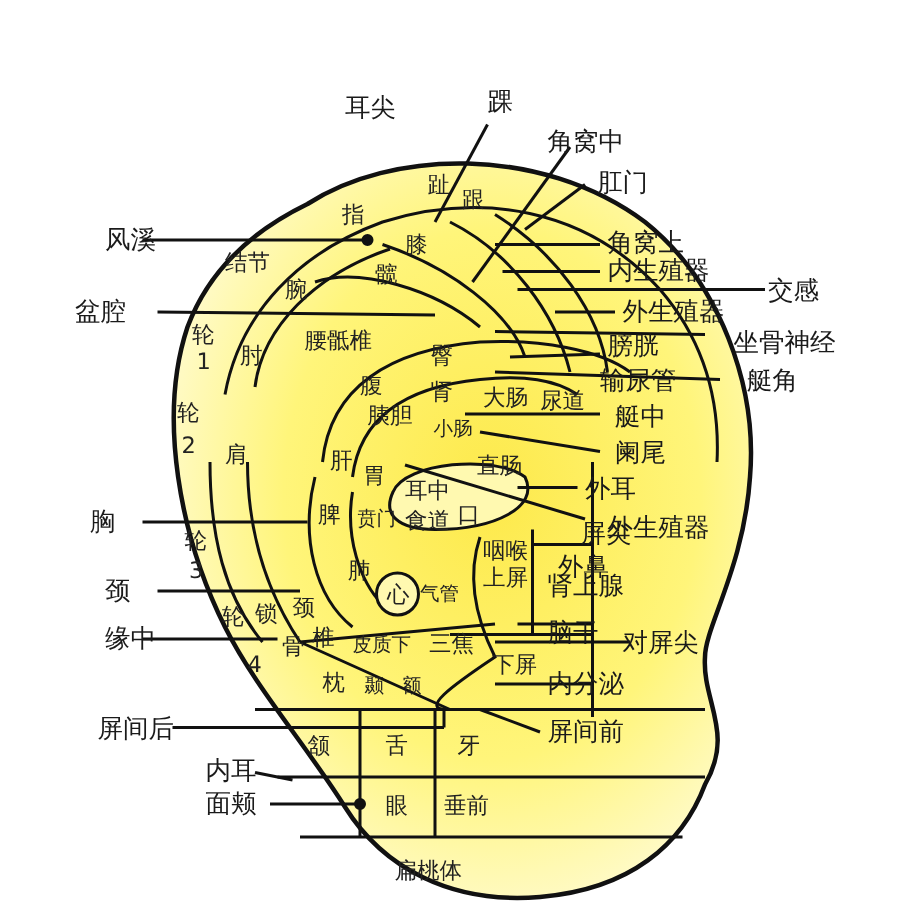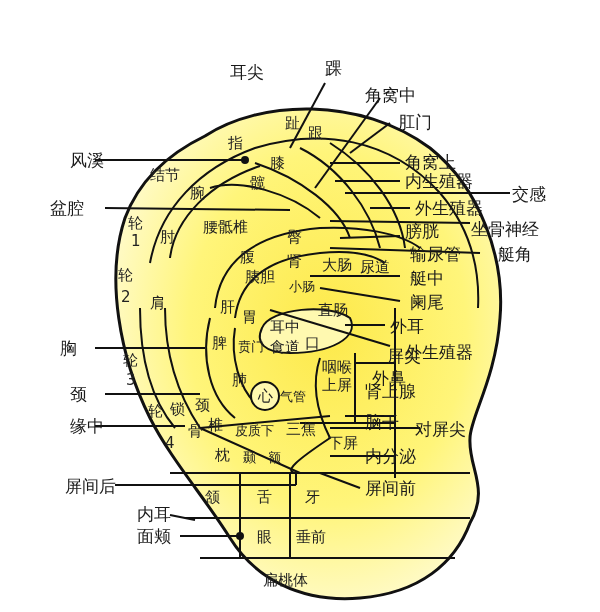--- a/index.html
+++ b/index.html
@@ -87,23 +87,23 @@
 <span class="lbl" style="left:230px;top:46px">耳尖</span>
 <span class="lbl" style="left:325px;top:42px">踝</span>
 <span class="lbl" style="left:365px;top:69px">角窝中</span>
 <span class="lbl" style="left:398px;top:96px">肛门</span>
 <span class="lbl" style="left:70px;top:134px">风溪</span>
 <span class="lbl" style="left:405px;top:136px">角窝上</span>
 <span class="lbl" style="left:405px;top:155px">内生殖器</span>
 <span class="lbl" style="left:512px;top:168px">交感</span>
 <span class="lbl" style="left:50px;top:182px">盆腔</span>
 <span class="lbl" style="left:415px;top:182px">外生殖器</span>
-<span class="lbl" style="left:471px;top:203px">坐骨神经</span>
+<span class="lbl" style="left:489px;top:203px">坐骨神经</span>
 <span class="lbl" style="left:405px;top:205px">膀胱</span>
-<span class="lbl" style="left:410px;top:228px">输尿管</span>
+<span class="lbl" style="left:400px;top:228px">输尿管</span>
 <span class="lbl" style="left:498px;top:228px">艇角</span>
 <span class="lbl" style="left:410px;top:252px">艇中</span>
 <span class="lbl" style="left:410px;top:276px">阑尾</span>
 <span class="lbl" style="left:390px;top:300px">外耳</span>
 <span class="lbl" style="left:60px;top:322px">胸</span>
 <span class="lbl" style="left:387px;top:330px">屏尖</span>
 <span class="lbl" style="left:405px;top:326px">外生殖器</span>
 <span class="lbl" style="left:372px;top:352px">外鼻</span>
 <span class="lbl" style="left:70px;top:368px">颈</span>
 <span class="lbl" style="left:365px;top:365px">肾上腺</span>

